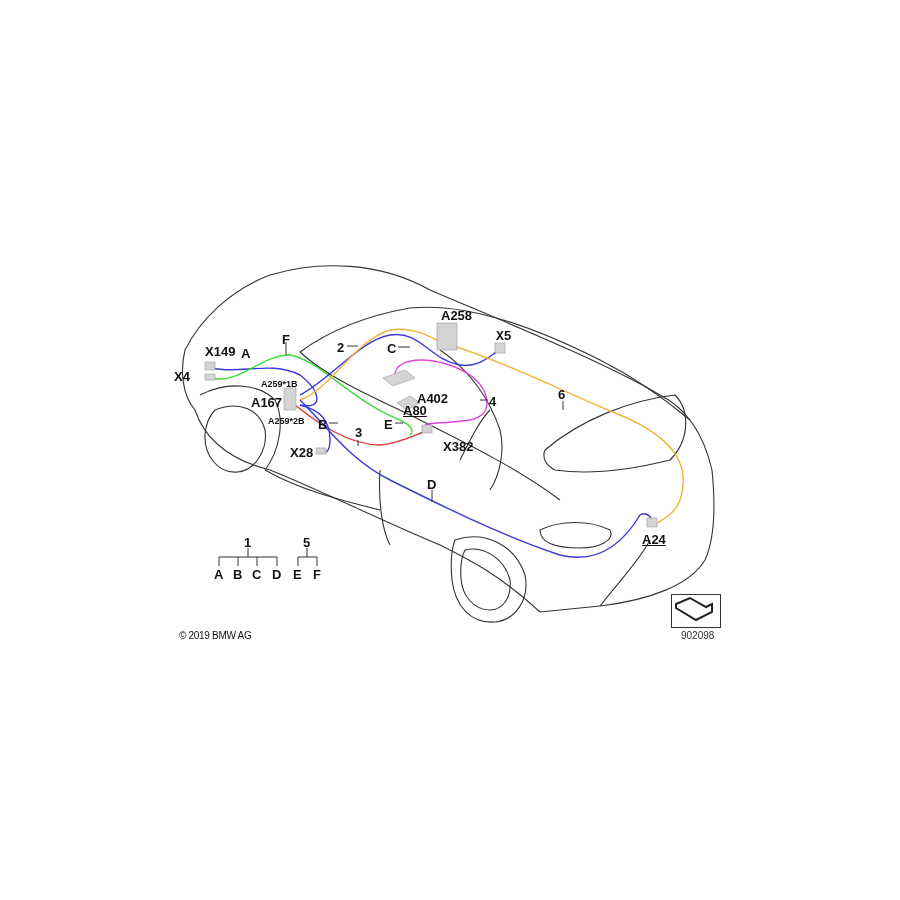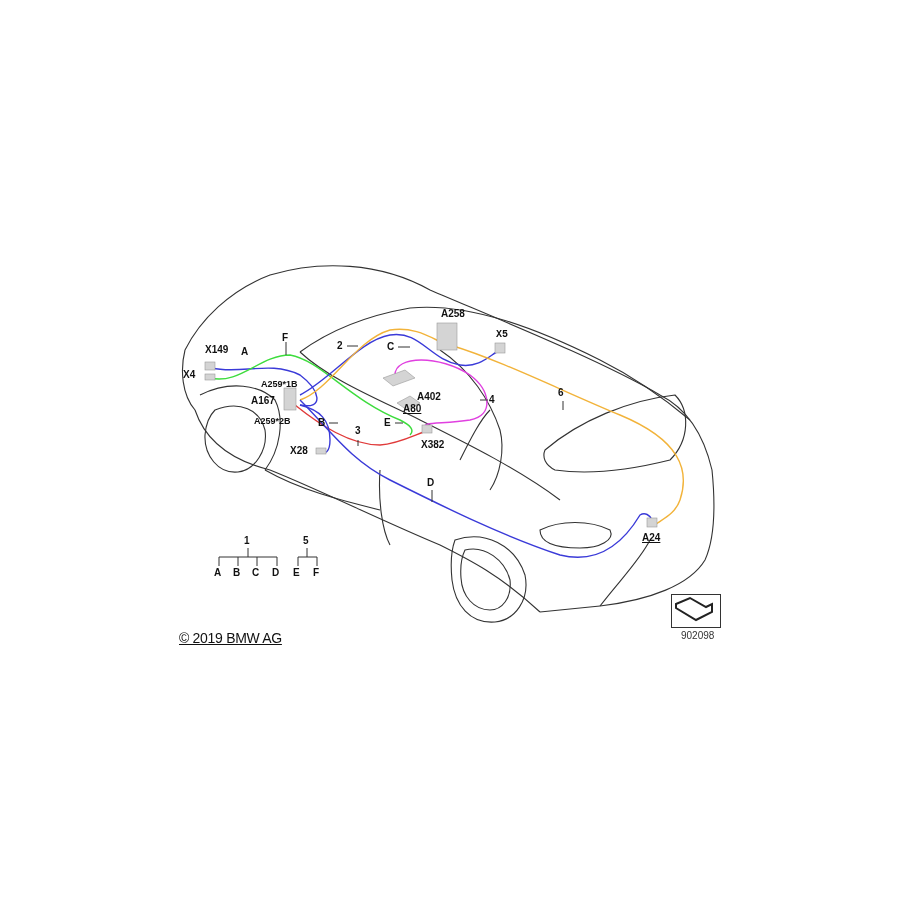--- a/index.html
+++ b/index.html
@@ -1,20 +1,20 @@
 <!DOCTYPE html>
 <html><head>
 <meta charset="utf-8">
 <style>
   html, body { margin:0; padding:0; background:#ffffff; }
   body { width:900px; height:900px; position:relative; overflow:hidden; font-family:"Liberation Sans", sans-serif; }
   #diagram { position:absolute; left:0; top:0; width:900px; height:900px; }
-  .lbl { position:absolute; font-weight:bold; color:#111; font-size:10px; line-height:1; white-space:nowrap; }
+  .lbl { position:absolute; font-weight:bold; color:#111; font-size:13px; line-height:1; white-space:nowrap; }
   .lbl.sm { font-size:9px; }
-  .copyright { position:absolute; left:179px; top:630px; font-size:14px; color:#111; letter-spacing:-0.3px;text-decoration:underline; }
+  .copyright { position:absolute; left:179px; top:630px; font-size:10px; color:#111; letter-spacing:-0.3px; }
   .ref-box { position:absolute; left:671px; top:594px; width:48px; height:32px; border:1px solid #333; }
   .ref-num { position:absolute; left:681px; top:630px; font-size:10px; color:#333; }
 </style>
 </head>
 <body>
 
 <svg id="diagram" viewBox="0 0 900 900" xmlns="http://www.w3.org/2000/svg">
 
   <g fill="none" stroke="#333" stroke-width="1.1">
     <path d="M185,350 C200,320 230,290 270,275 C320,260 380,262 430,290 C500,320 600,360 660,395 C690,410 705,440 712,470 C716,510 714,540 705,560 C690,585 650,600 600,606 L540,612"></path>
@@ -82,38 +82,38 @@
     <line x1="298" y1="557" x2="298" y2="566"></line>
     <line x1="317" y1="557" x2="317" y2="566"></line>
   </g>
 
   <g fill="none" stroke="#222" stroke-width="2">
     <path d="M676,604 L690,598 L706,607 L712,604 L712,612 L696,620 L676,608Z"></path>
   </g>
 </svg>
 
 <div class="lbl" style="left:205px;top:345px;text-align:center;">X149</div>
-<div class="lbl" style="left:183px;top:370px;">X4</div>
+<div class="lbl" style="left:174px;top:370px;">X4</div>
 <div class="lbl" style="left:241px;top:347px;">A</div>
 <div class="lbl" style="left:282px;top:333px;">F</div>
 <div class="lbl sm" style="left:261px;top:380px;">A259*1B</div>
 <div class="lbl" style="left:251px;top:396px;text-align:right;">A167</div>
-<div class="lbl sm" style="left:254px;top:417px;">A259*2B</div>
+<div class="lbl sm" style="left:268px;top:417px;">A259*2B</div>
 <div class="lbl" style="left:318px;top:418px;">B</div>
 <div class="lbl" style="left:290px;top:446px;">X28</div>
 <div class="lbl" style="left:337px;top:341px;">2</div>
 <div class="lbl" style="left:387px;top:342px;">C</div>
 <div class="lbl" style="left:441px;top:309px;">A258</div>
 <div class="lbl" style="left:496px;top:330px;font-family:Liberation Mono, monospace;">X5</div>
 <div class="lbl" style="left:417px;top:392px;">A402</div>
 <div class="lbl" style="left:403px;top:404px;text-decoration:underline;">A80</div>
 <div class="lbl" style="left:489px;top:395px;">4</div>
 <div class="lbl" style="left:384px;top:418px;">E</div>
 <div class="lbl" style="left:355px;top:426px;">3</div>
-<div class="lbl" style="left:421px;top:440px;">X382</div>
+<div class="lbl" style="left:443px;top:440px;">X382</div>
 <div class="lbl" style="left:558px;top:388px;">6</div>
 <div class="lbl" style="left:427px;top:478px;">D</div>
 <div class="lbl" style="left:642px;top:533px;text-decoration:underline;">A24</div>
 
 <div class="lbl" style="left:244px;top:536px;">1</div>
 <div class="lbl" style="left:214px;top:568px;">A</div>
 <div class="lbl" style="left:233px;top:568px;">B</div>
 <div class="lbl" style="left:252px;top:568px;">C</div>
 <div class="lbl" style="left:272px;top:568px;">D</div>
 <div class="lbl" style="left:303px;top:536px;">5</div>

